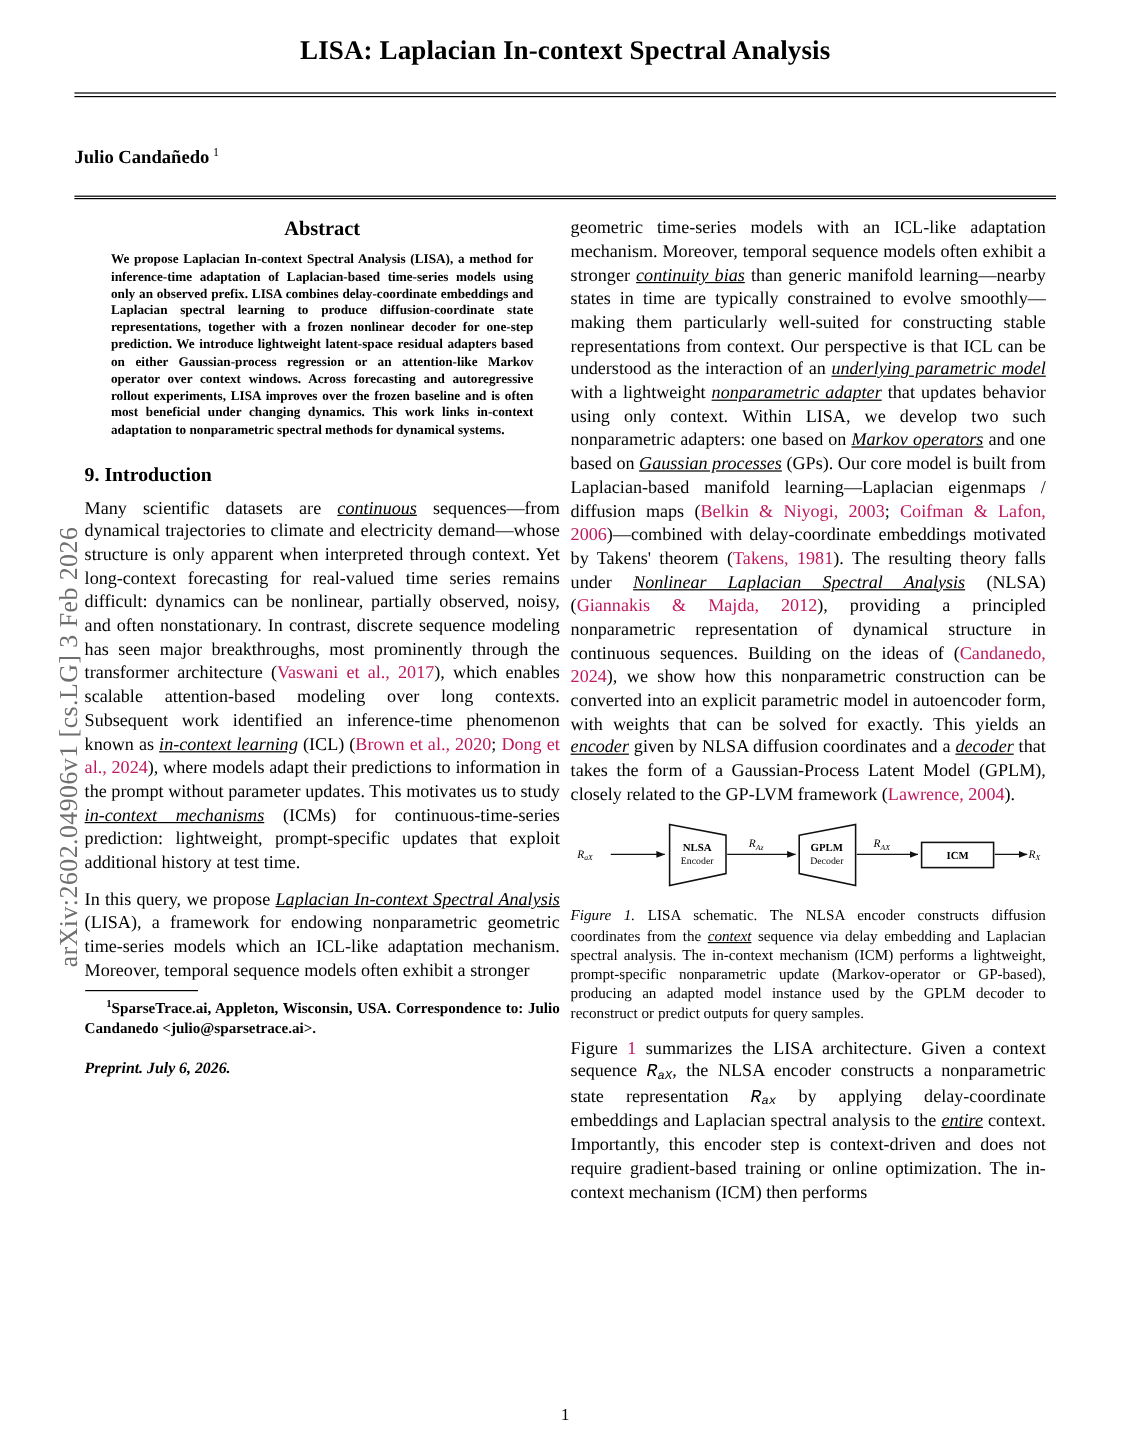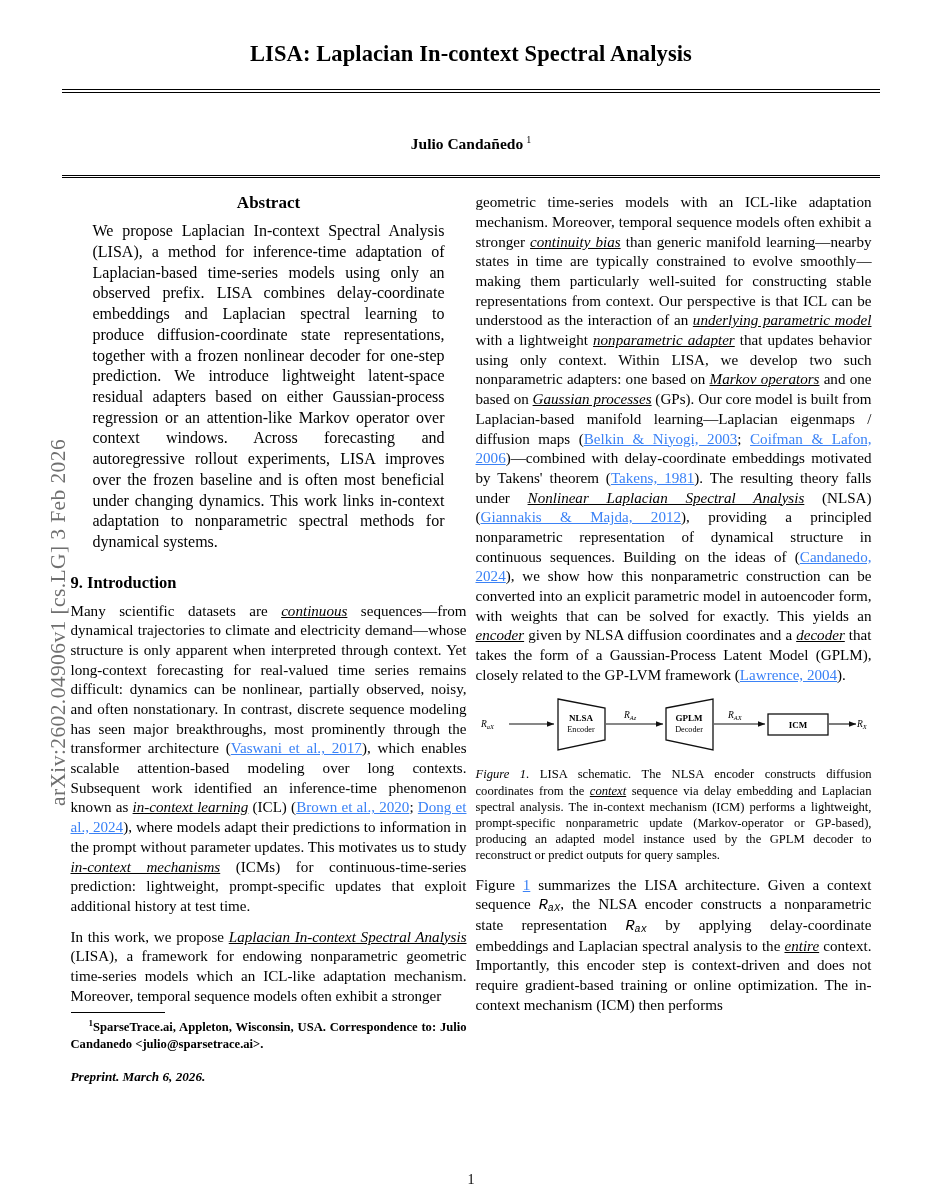--- a/index.html
+++ b/index.html
@@ -47,32 +47,32 @@
 
   
   #title-block {
     padding-top: 24px;
   }
   #paper-title {
     font-size: 22.5px;
     font-weight: bold;
     text-align: center;
     letter-spacing: 0.1px;
-    margin: 16px;
+    margin: 4px;
     padding: 0 0 4px 0;
     line-height: 1.25;
   }
   .rule-double {
     margin-top: 17px;
     border-top: 1.6px solid #000;
     border-bottom: 1.6px solid #000;
     height: 1.5px;
   }
   #author-block {
-    text-align: center;
+    text-align: left;
     margin-top: 41px;
     font-size: 15.5px;
     font-weight: bold;
   }
   #author-block .affil-mark {
     font-size: 10px;
     font-weight: normal;
     vertical-align: super;
     padding-left: 3px;
   }
@@ -101,38 +101,39 @@
     line-height: 1.2;
   }
   h3.abstract-head {
     font-size: 17px;
     font-weight: bold;
     text-align: center;
     margin: 0 0 8px 0;
   }
 
   .abstract-body {
-    font-size: 16px;
+    font-size: 11px;
     line-height: 1.295;
     text-align: justify;
     text-justify: inter-word;
     hyphens: none;
     padding: 0 22px 0 22px;
+    font-weight: bold;
   }
 
   p.body-text {
     font-size: 15.1px;
     line-height: 1.305;
     text-align: justify;
     margin: 0 0 11px 0;
     hyphens: none;
   }
   p.body-text.tight { margin-bottom: 0; }
 
-  .cite { color: #3b82f6; text-decoration: underline; }
+  .cite { color: #be185d; }
   .it { font-style: italic; text-decoration: underline; }
 
   
   #footnote-area {
     margin-top: 6px;
     font-weight: bold;
   }
   .footnote-rule {
     width: 94px;
     border-top: 1px solid #000;
@@ -211,26 +212,26 @@
 
       <div class="col">
 
         <h3 class="abstract-head">Abstract</h3>
         <div class="abstract-body">We propose Laplacian In-context Spectral Analysis (LISA), a method for inference-time adaptation of Laplacian-based time-series models using only an observed prefix. LISA combines delay-coordinate embeddings and Laplacian spectral learning to produce diffusion-coordinate state representations, together with a frozen nonlinear decoder for one-step prediction. We introduce lightweight latent-space residual adapters based on either Gaussian-process regression or an attention-like Markov operator over context windows. Across forecasting and autoregressive rollout experiments, LISA improves over the frozen baseline and is often most beneficial under changing dynamics. This work links in-context adaptation to nonparametric spectral methods for dynamical systems.</div>
 
         <h2 class="section-head">9. Introduction</h2>
 
         <p class="body-text"><span>Many scientific datasets are </span><span class="it">continuous</span><span> sequences—from dynamical trajectories to climate and electricity demand—whose structure is only apparent when interpreted through context. Yet long-context forecasting for real-valued time series remains difficult: dynamics can be nonlinear, partially observed, noisy, and often nonstationary. In contrast, discrete sequence modeling has seen major breakthroughs, most prominently through the transformer architecture (</span><span class="cite">Vaswani et al., 2017</span><span>), which enables scalable attention-based modeling over long contexts. Subsequent work identified an inference-time phenomenon known as </span><span class="it">in-context learning</span><span> (ICL) (</span><span class="cite">Brown et al., 2020</span><span>; </span><span class="cite">Dong et al., 2024</span><span>), where models adapt their predictions to information in the prompt without parameter updates. This motivates us to study </span><span class="it">in-context mechanisms</span><span> (ICMs) for continuous-time-series prediction: lightweight, prompt-specific updates that exploit additional history at test time.</span></p>
 
-        <p class="body-text tight"><span>In this work, we propose </span><span class="it">Laplacian In-context Spectral Analysis</span><span> (LISA), a framework for endowing nonparametric geometric time-series models which an ICL-like adaptation mechanism. Moreover, temporal sequence models often exhibit a stronger </span></p>
+        <p class="body-text tight"><span>In this query, we propose </span><span class="it">Laplacian In-context Spectral Analysis</span><span> (LISA), a framework for endowing nonparametric geometric time-series models which an ICL-like adaptation mechanism. Moreover, temporal sequence models often exhibit a stronger </span></p>
 
         <div id="footnote-area">
           <div class="footnote-rule"></div>
           <p class="footnote-text"><span class="footnote-indent"></span><span class="fn-mark">1</span><span>SparseTrace.ai, Appleton, Wisconsin, USA. Correspondence to: Julio Candanedo &lt;julio@sparsetrace.ai&gt;.</span></p>
-          <div id="preprint-line">Preprint. March 6, 2026.</div>
+          <div id="preprint-line">Preprint. July 6, 2026.</div>
         </div>
 
       </div>
 
       <div class="col">
 
         <p class="body-text"><span>geometric time-series models with an ICL-like adaptation mechanism. Moreover, temporal sequence models often exhibit a stronger </span><span class="it">continuity bias</span><span> than generic manifold learning—nearby states in time are typically constrained to evolve smoothly—making them particularly well-suited for constructing stable representations from context. Our perspective is that ICL can be understood as the interaction of an </span><span class="it">underlying parametric model</span><span> with a lightweight </span><span class="it">nonparametric adapter</span><span> that updates behavior using only context. Within LISA, we develop two such nonparametric adapters: one based on </span><span class="it">Markov operators</span><span> and one based on </span><span class="it">Gaussian processes</span><span> (GPs). Our core model is built from Laplacian-based manifold learning—Laplacian eigenmaps / diffusion maps (</span><span class="cite">Belkin &amp; Niyogi, 2003</span><span>; </span><span class="cite">Coifman &amp; Lafon, 2006</span><span>)—combined with delay-coordinate embeddings motivated by Takens' theorem (</span><span class="cite">Takens, 1981</span><span>). The resulting theory falls under </span><span class="it">Nonlinear Laplacian Spectral Analysis</span><span> (NLSA) (</span><span class="cite">Giannakis &amp; Majda, 2012</span><span>), providing a principled nonparametric representation of dynamical structure in continuous sequences. Building on the ideas of (</span><span class="cite">Candanedo, 2024</span><span>), we show how this nonparametric construction can be converted into an explicit parametric model in autoencoder form, with weights that can be solved for exactly. This yields an </span><span class="it">encoder</span><span> given by NLSA diffusion coordinates and a </span><span class="it">decoder</span><span> that takes the form of a Gaussian-Process Latent Model (GPLM), closely related to the GP-LVM framework (</span><span class="cite">Lawrence, 2004</span><span>).</span></p>
 
         <div id="figure-1">
           <svg viewBox="0 0 396 62" width="396" height="62">

